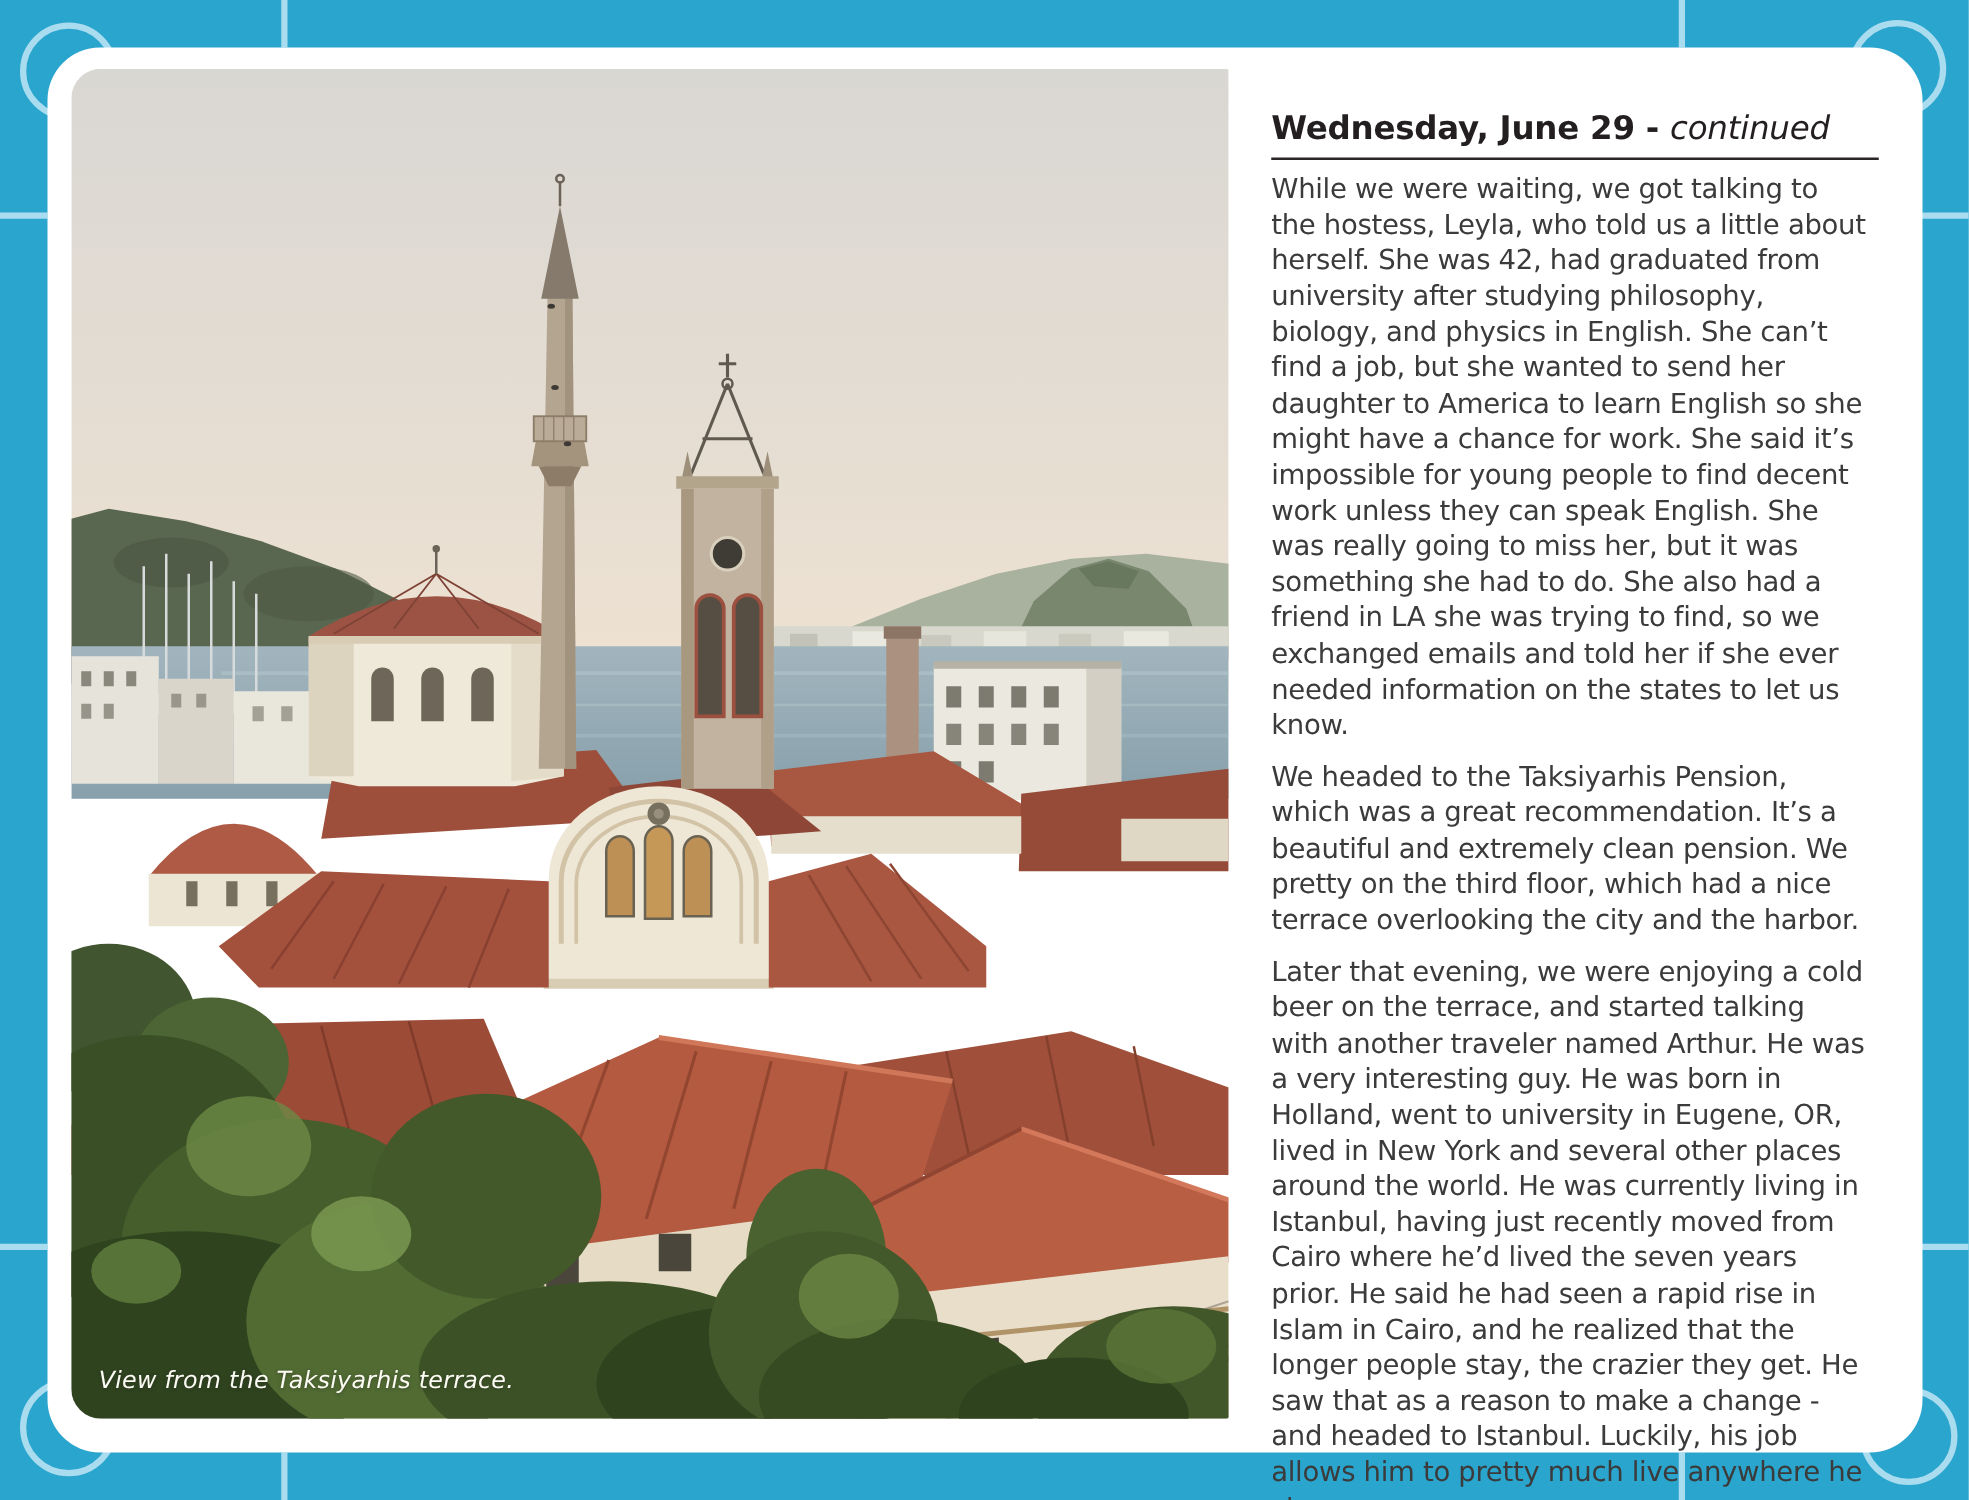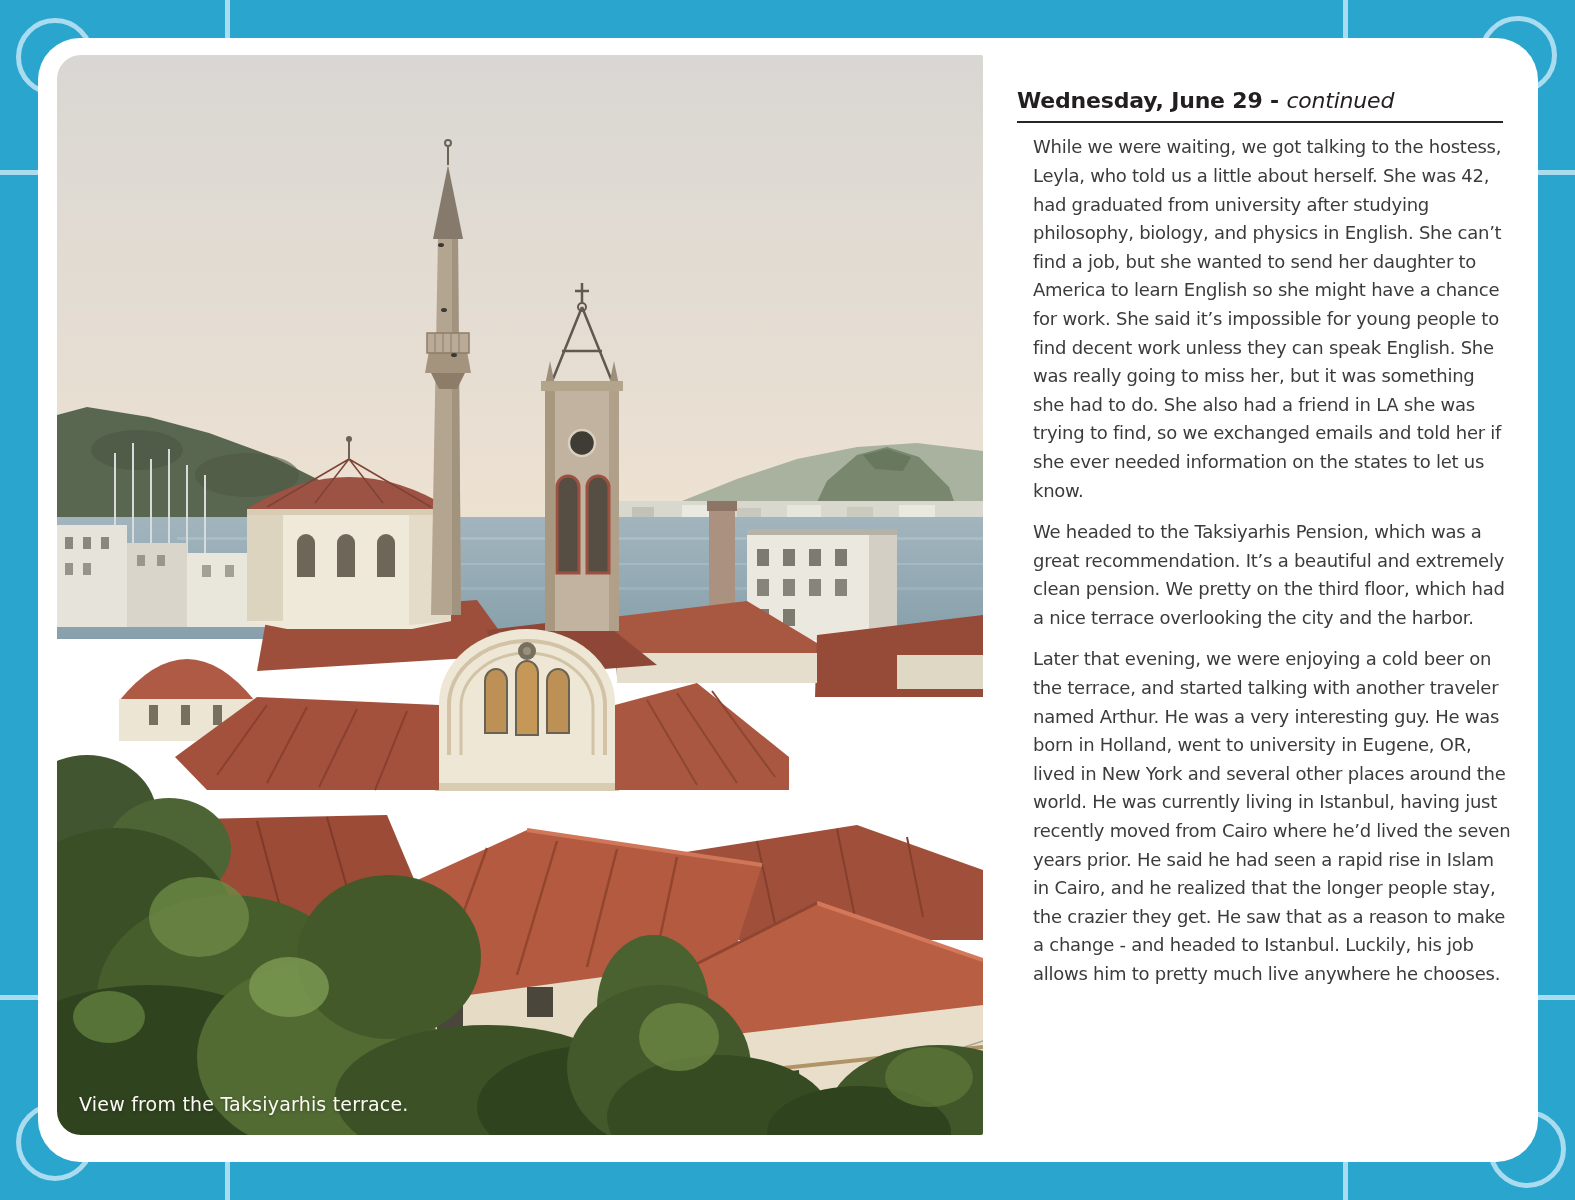--- a/index.html
+++ b/index.html
@@ -22,40 +22,40 @@
     background:#FFFFFF;border-radius:42px;z-index:2;
   }
   
   .photo{
     position:absolute;left:19px;top:17px;width:926px;height:1080px;
     overflow:hidden;border-radius:24px 2px 2px 24px;
   }
   .photo svg{display:block;}
   .photo-caption{
     position:absolute;left:22px;bottom:20px;
-    font-size:19px;color:#FCFBF4;
+    font-style:italic;font-size:19px;color:#FCFBF4;
     text-shadow:0 1px 3px rgba(40,40,30,.45);
     letter-spacing:.2px;
   }
   
   .entry{
     position:absolute;left:979px;top:50px;width:492px;
     color:#3B3B3B;
   }
   .entry h1{
-    margin:0 0 7px 0;font-size:22px;line-height:1.2;color:#231F20;
+    margin:0 0 7px 0;font-size:26px;line-height:1.2;color:#231F20;
     font-weight:bold;letter-spacing:-.2px;
   }
   .entry h1 .suffix{font-weight:normal;font-style:italic;}
   .entry hr{
     border:none;border-top:2px solid #2A2627;margin:0 0 10px 0;width:486px;
   }
   .entry p{
-    margin:0 0 13px 16px;width:478px;
-    font-size:18px;line-height:28.6px;letter-spacing:-0.25px;
+    margin:0 0 13px 0;width:478px;
+    font-size:22px;line-height:28.6px;letter-spacing:-0.25px;
     text-align:left;
   }
 </style>
 </head>
 <body>
 
 <div class="deco deco-v" style="left:225px;top:0;"></div>
 <div class="deco deco-v" style="left:1343px;top:0;"></div>
 <div class="deco deco-v" style="left:225px;bottom:0;"></div>
 <div class="deco deco-v" style="left:1343px;bottom:0;"></div>

